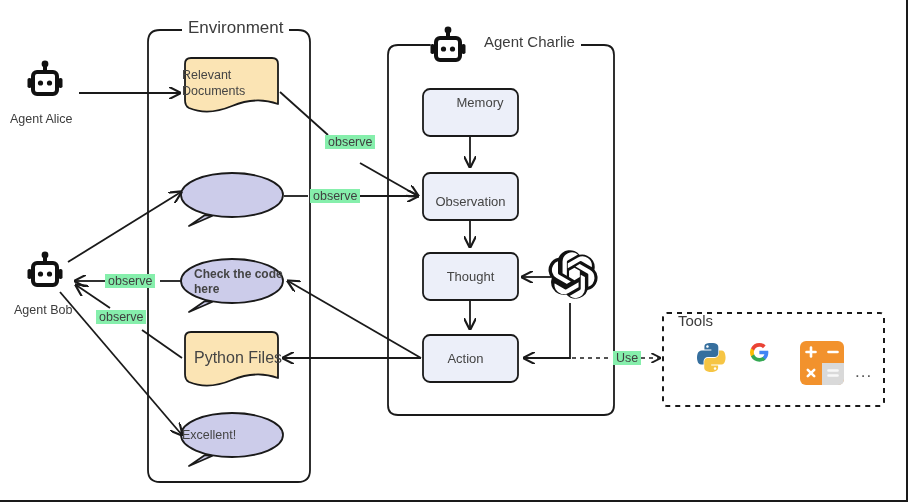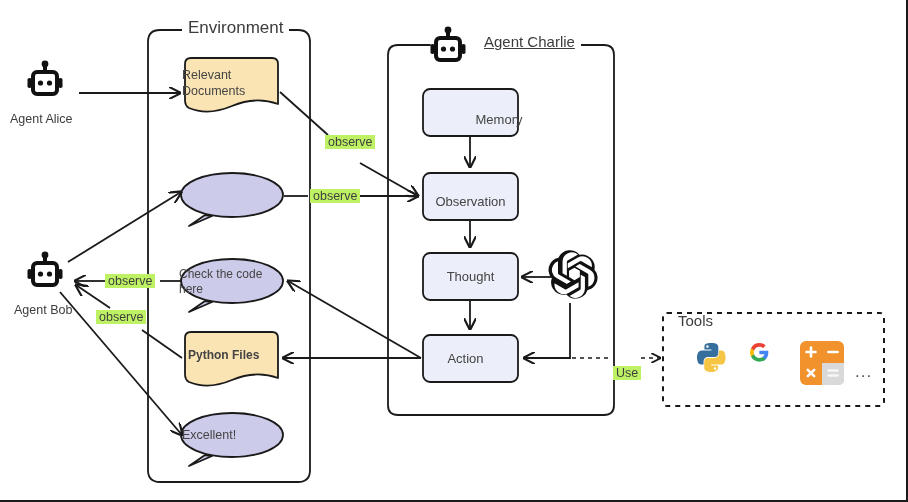--- a/index.html
+++ b/index.html
@@ -4,21 +4,21 @@
 <style>
   html,body{margin:0;padding:0;background:#ffffff;}
   body{font-family:"Liberation Sans",sans-serif;}
   #canvas{position:relative;width:908px;height:502px;background:#fff;overflow:hidden;}
   #canvas .frame-edge-right{position:absolute;right:0;top:0;width:2px;height:502px;background:#1a1a1a;}
   #canvas .frame-edge-bottom{position:absolute;left:0;bottom:0;width:908px;height:2px;background:#1a1a1a;}
   svg.layer{position:absolute;left:0;top:0;width:908px;height:502px;}
   .nodetext{position:absolute;color:#444;font-size:12.5px;line-height:1.25;}
   .boxtext{position:absolute;text-align:center;color:#444;font-size:13px;line-height:1.2;
            display:flex;align-items:center;justify-content:center;}
-  .edgelabel{position:absolute;font-size:12.5px;color:#3f3f3f;background:#bef264;padding:0 3px;white-space:nowrap;}
+  .edgelabel{position:absolute;font-size:12.5px;color:#3f3f3f;background:#86efac;padding:0 3px;white-space:nowrap;}
   .grouptitle{position:absolute;font-size:17px;color:#3c3c3c;background:#ffffff;padding:0 6px;white-space:nowrap;}
   .agentname{position:absolute;font-size:12.5px;color:#3c3c3c;white-space:nowrap;}
   .toolstitle{position:absolute;font-size:15px;color:#3c3c3c;white-space:nowrap;}
   .dots{position:absolute;font-size:17px;color:#555;letter-spacing:1px;}
 </style>
 </head>
 <body>
 
 <div id="canvas">
 
@@ -200,53 +200,53 @@
         <line x1="14.2" y1="28.8" x2="7.8" y2="35.2"></line>
       </g>
       <g stroke="#f7f7f7" stroke-width="2.6" stroke-linecap="round">
         <line x1="28.5" y1="29.5" x2="37.5" y2="29.5"></line>
         <line x1="28.5" y1="34.5" x2="37.5" y2="34.5"></line>
       </g>
     </g>
   </svg>
 
   <div class="grouptitle" style="left:182px;top:18px;">Environment</div>
-  <div class="grouptitle" style="left:478px;top:33px;font-size:15px;text-decoration:underline;">Agent Charlie</div>
+  <div class="grouptitle" style="left:478px;top:33px;font-size:15px;">Agent Charlie</div>
 
   <div class="agentname" style="left:10px;top:112px;">Agent Alice</div>
   <div class="agentname" style="left:14px;top:303px;">Agent Bob</div>
 
   <div class="nodetext" style="left:182px;top:68px;width:99px;">
     <div>Relevant</div>
     <div>Documents</div>
   </div>
 
 
-  <div class="nodetext" style="left:179px;top:267px;width:105px;font-size:12px;">
+  <div class="nodetext" style="left:194px;top:267px;width:105px;font-size:12px;font-weight:bold;">
     <div>Check the code</div>
     <div>here</div>
   </div>
 
-  <div class="nodetext" style="left:188px;top:348px;width:99px;font-size:12px;font-weight:bold;">
+  <div class="nodetext" style="left:194px;top:348px;width:99px;font-size:16px;">
     <div>Python Files</div>
   </div>
 
   <div class="nodetext" style="left:182px;top:428px;width:99px;">
     <div>Excellent!</div>
   </div>
 
-  <div class="boxtext" style="left:423px;top:96px;width:114px;height:47px;margin-left:19px;">Memory</div>
+  <div class="boxtext" style="left:423px;top:79px;width:114px;height:47px;">Memory</div>
   <div class="boxtext" style="left:423px;top:173px;width:95px;height:58px;">Observation</div>
   <div class="boxtext" style="left:423px;top:253px;width:95px;height:47px;">Thought</div>
   <div class="boxtext" style="left:423px;top:335px;width:85px;height:47px;">Action</div>
 
   <div class="edgelabel" style="left:325px;top:135px;">observe</div>
   <div class="edgelabel" style="left:310px;top:189px;">observe</div>
   <div class="edgelabel" style="left:105px;top:274px;">observe</div>
   <div class="edgelabel" style="left:96px;top:310px;">observe</div>
-  <div class="edgelabel" style="left:613px;top:351px;margin-top:15px;">Use</div>
+  <div class="edgelabel" style="left:613px;top:351px;">Use</div>
 
   <div class="toolstitle" style="left:678px;top:312px;">Tools</div>
   <div class="dots" style="left:855px;top:362px;">...</div>
 
   <div class="frame-edge-right"></div>
   <div class="frame-edge-bottom"></div>
 </div>
 
 </body></html>

